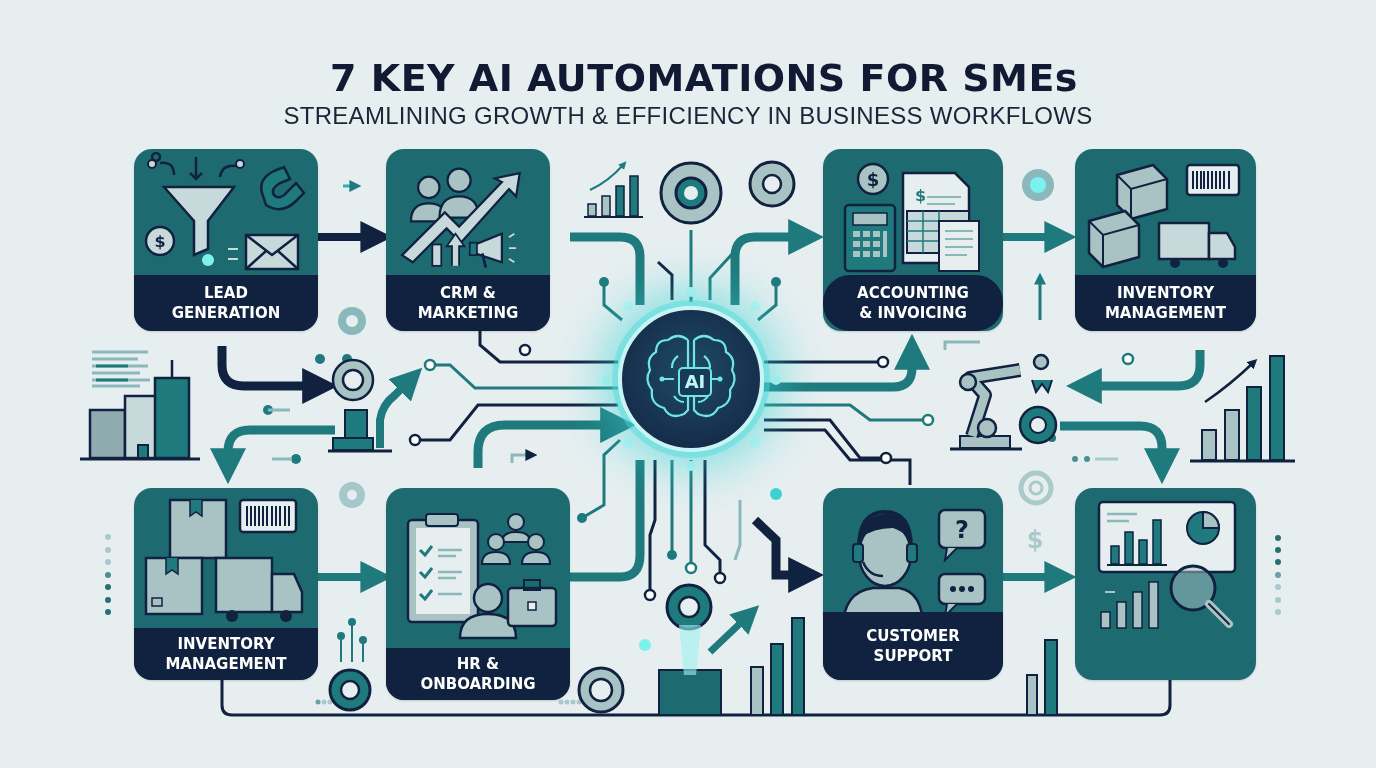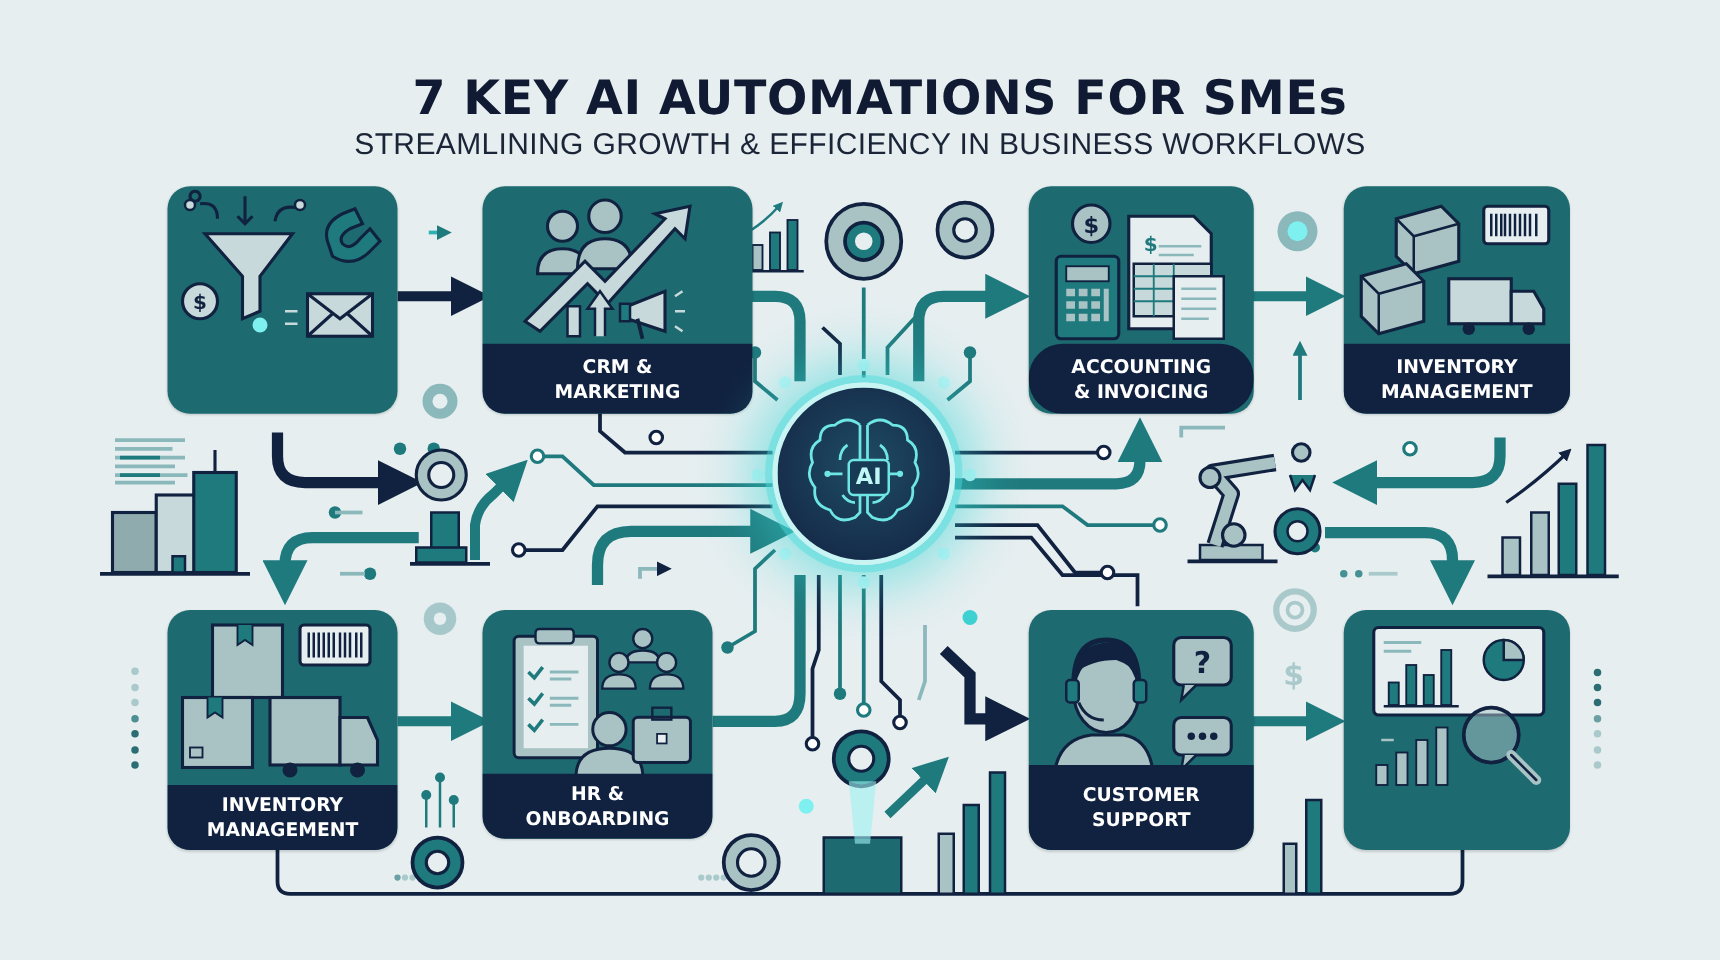--- a/index.html
+++ b/index.html
@@ -336,23 +336,27 @@
           <text x="26" y="98" font-size="16" font-weight="bold" fill="#112240" text-anchor="middle" font-family="DejaVu Sans, sans-serif">$</text>
         </g>
       <g>
           <rect x="112" y="86" width="52" height="34" fill="#c7d9da" stroke="#112240" stroke-width="2.5"></rect>
           <path d="M112,86 L138,106 L164,86 M112,120 L132,102 M164,120 L144,102" stroke="#112240" stroke-width="2.5" fill="none"></path>
         </g>
       <circle cx="74" cy="111" r="6" fill="#7ff0f0"></circle>
       <line x1="94" y1="100" x2="104" y2="100" stroke="#c7d9da" stroke-width="2"></line>
         <line x1="94" y1="110" x2="104" y2="110" stroke="#c7d9da" stroke-width="2"></line>
     </svg>
-  </div>
-
-  <div class="tile" style="left:386px;top:149px;width:216px;height:182px;">
+    <div class="label" style="height:56px;">
+      <span>LEAD</span>
+      <span>GENERATION</span>
+    </div>
+  </div>
+
+  <div class="tile" style="left:386px;top:149px;width:164px;height:182px;">
     <svg class="art" viewBox="0 0 184 182">
       <circle cx="48" cy="32" r="12" fill="#a9c3c5" stroke="#112240" stroke-width="2.5"></circle>
       <path d="M28,70 Q28,50 48,50 Q68,50 68,70 z" fill="#a9c3c5" stroke="#112240" stroke-width="2.5"></path>
       <circle cx="82" cy="24" r="13" fill="#a9c3c5" stroke="#112240" stroke-width="2.5"></circle>
       <path d="M60,66 Q60,42 82,42 Q104,42 104,66 z" fill="#a9c3c5" stroke="#112240" stroke-width="2.5"></path>
       <path d="M18,108 L66,60 L82,76 L130,26 L122,22 L150,16 L146,42 L138,34 L84,94 L68,78 L30,116 z" fill="#c7d9da" stroke="#112240" stroke-width="2.5"></path>
       <rect x="52" y="96" width="10" height="24" fill="#c7d9da" stroke="#112240" stroke-width="2"></rect>
       <path d="M74,120 L74,98 L68,98 L78,84 L88,98 L82,98 L82,120" fill="#c7d9da" stroke="#112240" stroke-width="2"></path>
       <g>
           <path d="M100,96 L130,84 L130,116 L100,106 z" fill="#c7d9da" stroke="#112240" stroke-width="2.5"></path>
@@ -446,21 +450,21 @@
           <circle cx="98" cy="128" r="6" fill="#112240"></circle>
           <circle cx="152" cy="128" r="6" fill="#112240"></circle>
         </g>
     </svg>
     <div class="label" style="height:52px;">
       <span>INVENTORY</span>
       <span>MANAGEMENT</span>
     </div>
   </div>
 
-  <div class="tile" style="left:386px;top:488px;width:184px;height:183px;">
+  <div class="tile" style="left:386px;top:488px;width:184px;height:212px;">
     <svg class="art" viewBox="0 0 184 192">
       <rect x="22" y="22" width="70" height="102" rx="4" fill="#a9c3c5" stroke="#112240" stroke-width="2.5"></rect>
       <rect x="30" y="30" width="54" height="86" fill="#e6eef0"></rect>
       <rect x="40" y="16" width="32" height="12" rx="3" fill="#a9c3c5" stroke="#112240" stroke-width="2"></rect>
       <g stroke="#1f7a7d" stroke-width="3" fill="none">
           <path d="M34,52 L39,57 L46,48"></path>
           <path d="M34,74 L39,79 L46,70"></path>
           <path d="M34,96 L39,101 L46,92"></path>
         </g>
       <g stroke="#8bb8bb" stroke-width="2.5">

